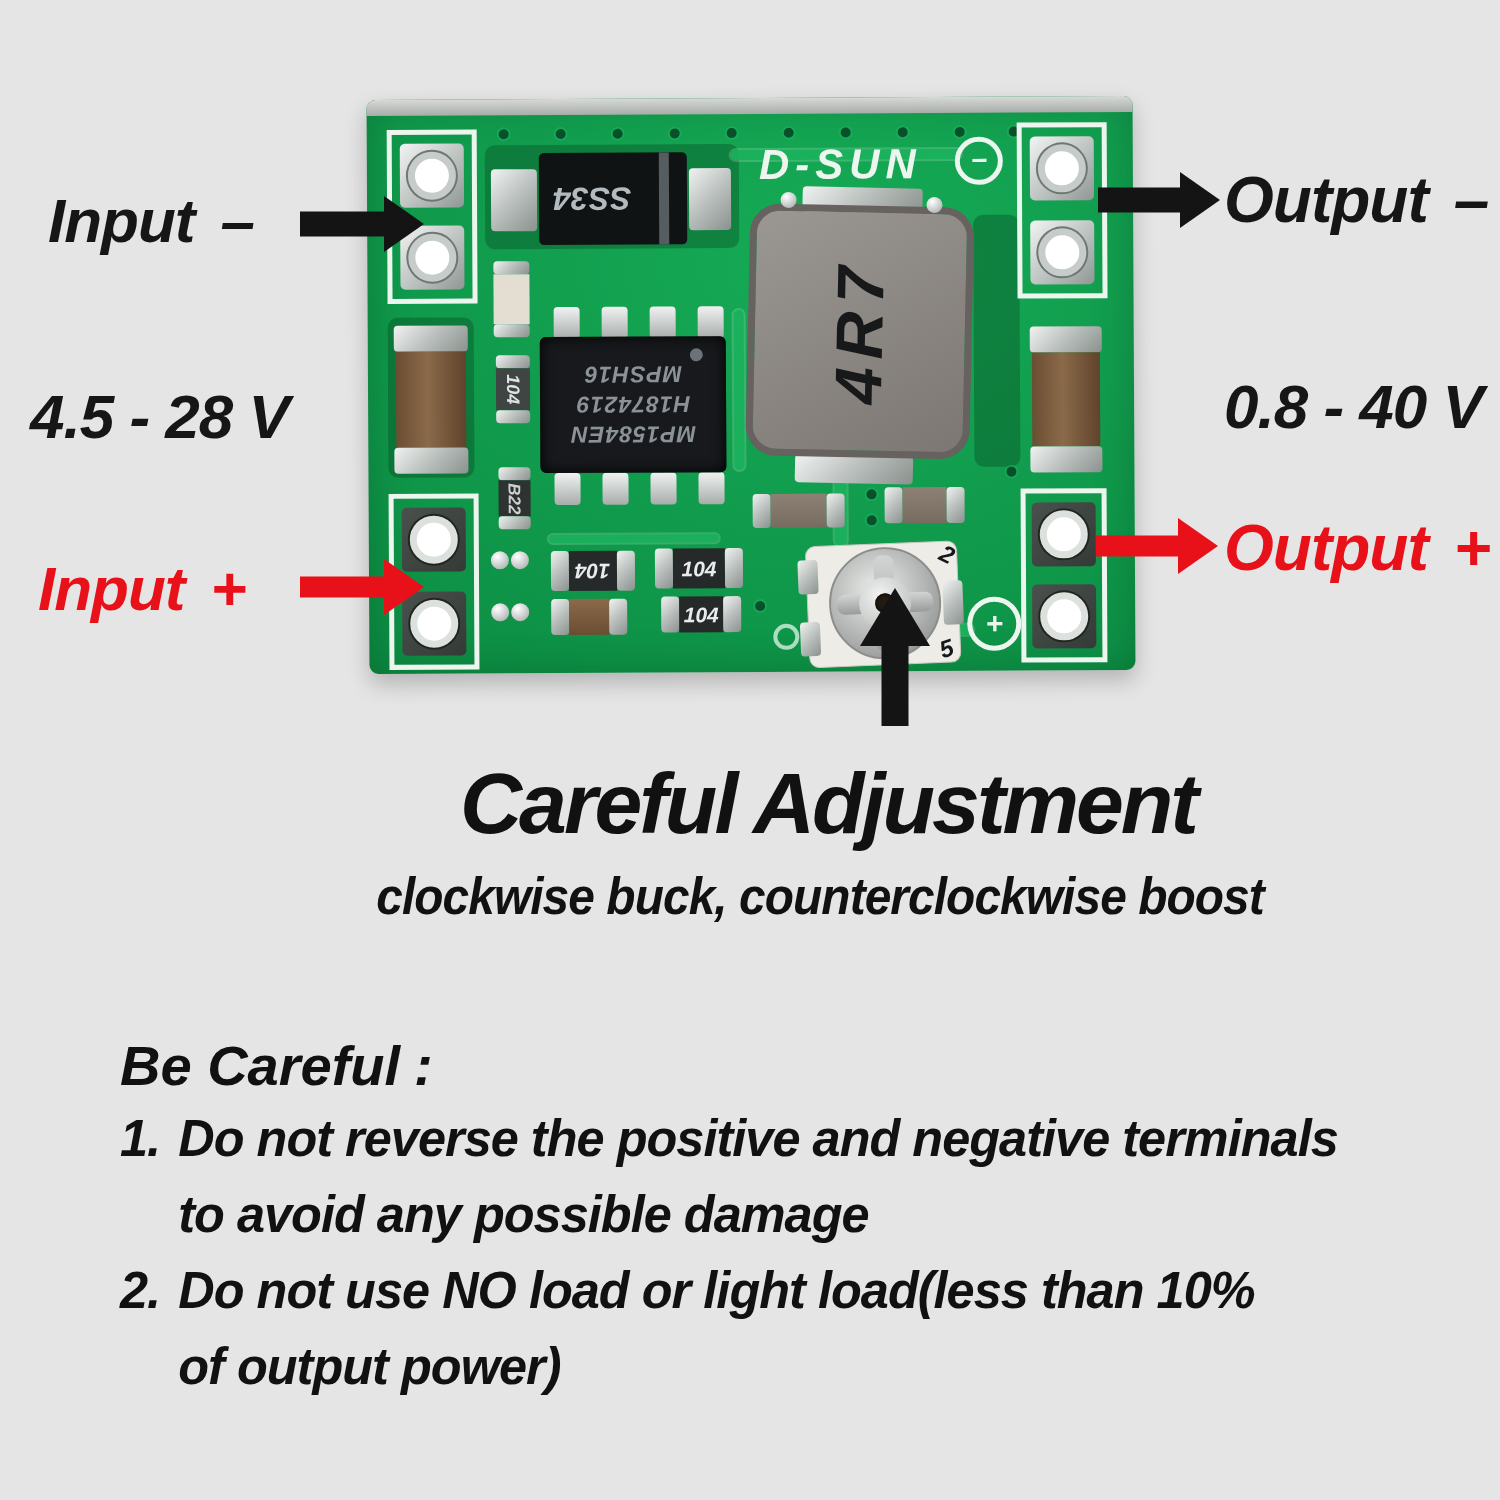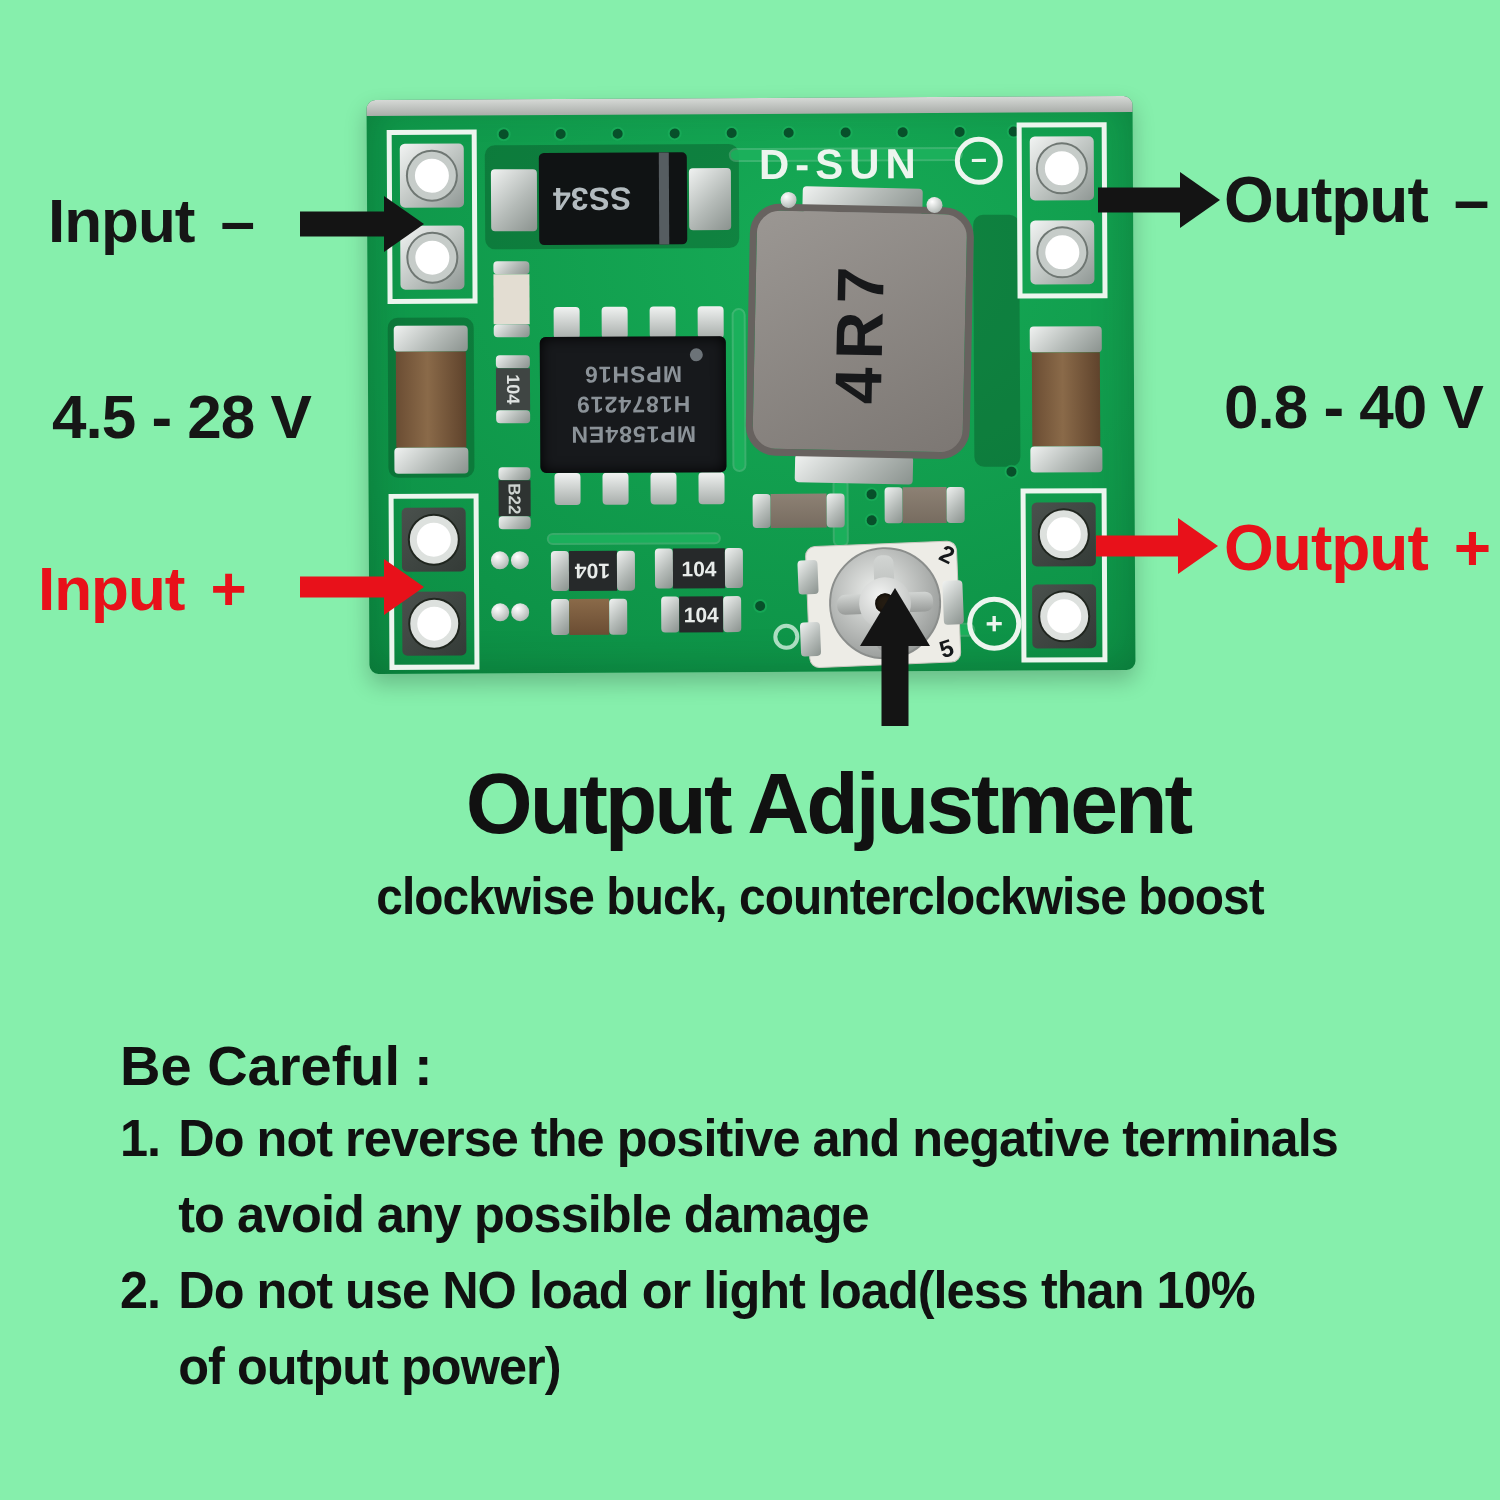--- a/index.html
+++ b/index.html
@@ -1,17 +1,17 @@
 <!DOCTYPE html>
 <html><head>
 <meta charset="utf-8">
 <style>
   html,body{margin:0;padding:0;background:#ffffff;}
-  .canvas{position:relative;width:1500px;height:1500px;background:#86efac;overflow:hidden;
-          font-family:"Liberation Sans","DejaVu Sans",sans-serif;}
+  .canvas{position:relative;width:1500px;height:1500px;background:#e5e5e5;overflow:hidden;
+          font-family:"Liberation Sans","DejaVu Sans",sans-serif;font-style:italic;}
   
   .lbl{position:absolute;display:flex;align-items:baseline;font-weight:bold;line-height:1;
        color:#161616;white-space:nowrap;letter-spacing:-1px;}
   .lbl .sign{margin-left:26px;}
   .lbl.red{color:#e8111a;}
   
   .arr{position:absolute;}
   .arr .shaft{position:absolute;left:0;top:50%;transform:translateY(-50%);height:25px;background:#141414;}
   .arr .head{position:absolute;right:0;top:50%;transform:translateY(-50%);width:0;height:0;
              border-top:28px solid transparent;border-bottom:28px solid transparent;border-left:40px solid #141414;}
@@ -308,36 +308,36 @@
   </div>
   <div class="arr-up" style="left:860px;top:588px;width:70px;height:138px;">
     <div class="head"></div>
     <div class="shaft"></div>
   </div>
 
   <div class="lbl" style="left:48px;top:190px;font-size:62px;">
     <span>Input</span>
     <span class="sign">–</span>
   </div>
-  <div class="lbl" style="left:52px;top:386px;font-size:62px;">4.5 - 28 V</div>
+  <div class="lbl" style="left:30px;top:386px;font-size:62px;">4.5 - 28 V</div>
   <div class="lbl red" style="left:38px;top:558px;font-size:62px;">
     <span>Input</span>
     <span class="sign">+</span>
   </div>
   <div class="lbl" style="left:1224px;top:168px;font-size:64px;">
     <span>Output</span>
     <span class="sign">–</span>
   </div>
   <div class="lbl" style="left:1224px;top:376px;font-size:62px;">0.8 - 40 V</div>
   <div class="lbl red" style="left:1224px;top:516px;font-size:64px;">
     <span>Output</span>
     <span class="sign">+</span>
   </div>
 
-  <div class="vtitle" style="left:828px;top:760px;">Output Adjustment</div>
+  <div class="vtitle" style="left:828px;top:760px;">Careful Adjustment</div>
   <div class="vsub" style="left:820px;top:870px;">clockwise buck, counterclockwise boost</div>
 
   <div class="careful" style="left:120px;top:1022px;margin-top:16px;">
     <span>Be Careful</span><span class="colon">:</span>
   </div>
 
   <div class="witem" style="left:120px;top:1100px;">
     <div class="wnum">1.</div>
     <div>
       <div>Do not reverse the positive and negative terminals</div>

